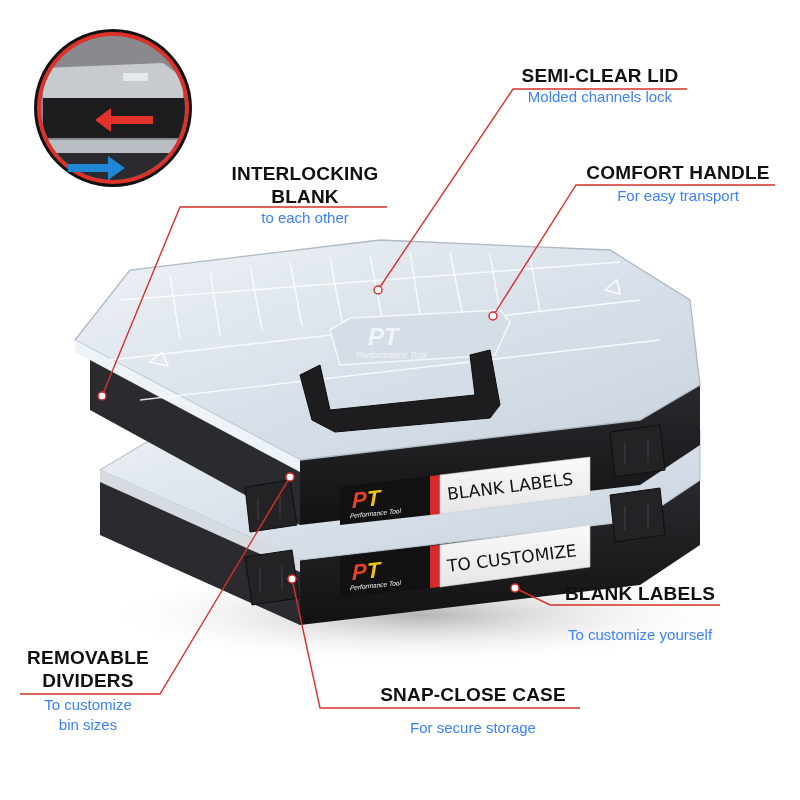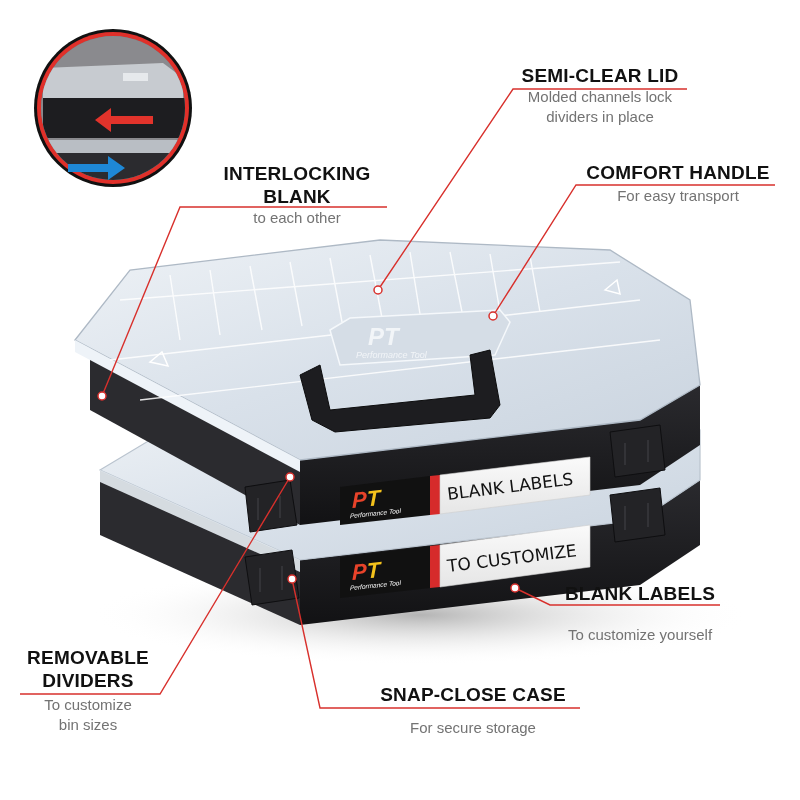--- a/index.html
+++ b/index.html
@@ -1,20 +1,20 @@
 <!DOCTYPE html>
 <html><head>
 <meta charset="utf-8">
 <style>
   html, body { margin:0; padding:0; background:#ffffff; }
   body { width:800px; height:800px; position:relative; overflow:hidden;
          font-family:"Liberation Sans", "DejaVu Sans", sans-serif; color:#111; }
   .callout { position:absolute; text-align:center; }
   .callout .title { font-weight:bold; font-size:19px; line-height:23px; letter-spacing:0.2px; color:#111; }
-  .callout .desc { font-size:15px; line-height:20px; color:#737373; }
+  .callout .desc { font-size:15px; line-height:20px; color:#3b82f6; }
   svg.stage { position:absolute; left:0; top:0; }
   .inset { position:absolute; left:33px; top:28px; width:160px; height:160px; }
 </style>
 </head>
 <body>
 
 <svg class="stage" width="800" height="800" viewBox="0 0 800 800">
   <defs>
     <radialGradient id="shadow" cx="50%" cy="50%" r="50%">
       <stop offset="0%" stop-color="#777" stop-opacity="0.55"></stop>
@@ -140,29 +140,28 @@
   </g>
 
   <polygon points="120,88 78,88 78,80 62,92 78,104 78,96 120,96" fill="#e2332b"></polygon>
 
   <polygon points="35,136 75,136 75,128 92,140 75,152 75,144 35,144" fill="#1e88d6"></polygon>
 </svg>
 
 <div class="callout" style="left:510px; top:64px; width:180px;">
   <div class="title">SEMI-CLEAR LID</div>
   <div class="desc">Molded channels lock</div>
-  <div class="desc">dividers in place</div>
 </div>
 
 <div class="callout" style="left:578px; top:161px; width:200px;">
   <div class="title">COMFORT HANDLE</div>
   <div class="desc" style="margin-top:2px;">For easy transport</div>
 </div>
 
-<div class="callout" style="left:212px; top:162px; width:170px;">
+<div class="callout" style="left:220px; top:162px; width:170px;">
   <div class="title">INTERLOCKING</div>
   <div class="title">BLANK</div>
   <div class="desc">to each other</div>
 </div>
 
 <div class="callout" style="left:550px; top:582px; width:180px;">
   <div class="title">BLANK LABELS</div>
   <div class="desc" style="margin-top:20px;">To customize yourself</div>
 </div>
 

